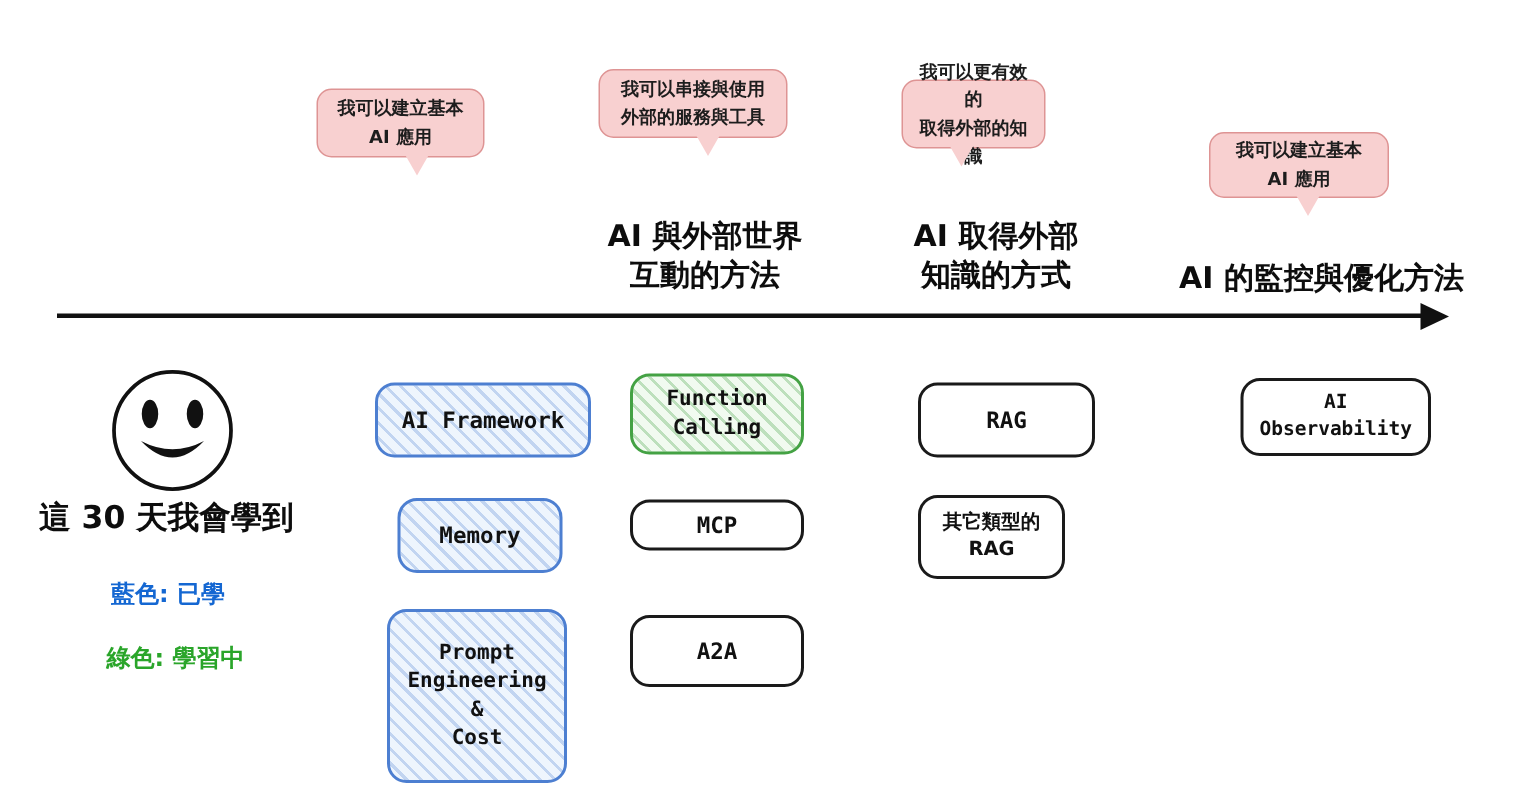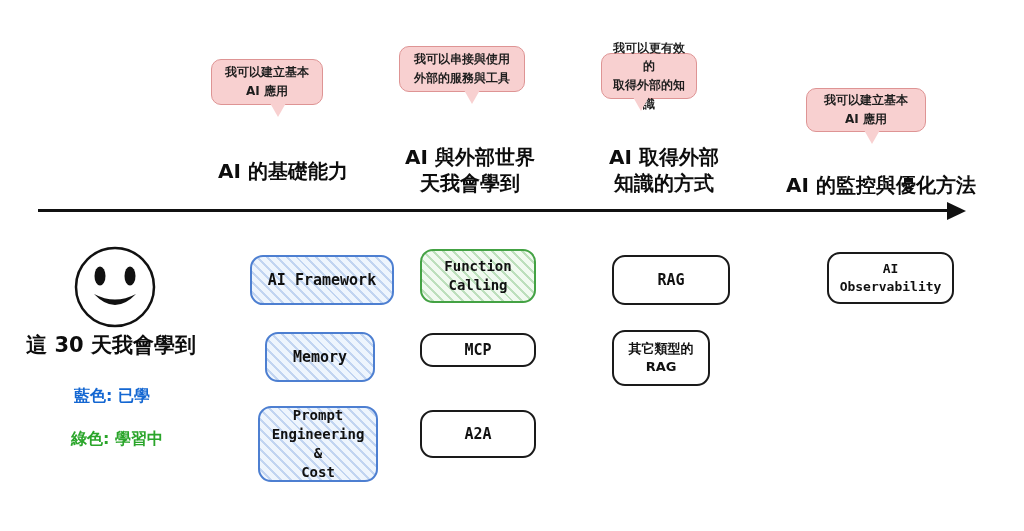--- a/index.html
+++ b/index.html
@@ -89,26 +89,23 @@
     <span>取得外部的知識</span>
     <div class="tail" style="left:42%;"></div>
   </div>
 
   <div class="bubble" style="left:806px; top:88px; width:120px; height:44px;">
     <span>我可以建立基本</span>
     <span>AI 應用</span>
     <div class="tail" style="left:55%;"></div>
   </div>
 
-  <div class="col-header" style="left:283px; top:158px;">
-    <span>AI 的基礎能力</span>
-  </div>
   <div class="col-header" style="left:470px; top:144px;">
     <span>AI 與外部世界</span>
-    <span>天我會學到</span>
+    <span>互動的方法</span>
   </div>
   <div class="col-header" style="left:664px; top:144px;">
     <span>AI 取得外部</span>
     <span>知識的方式</span>
   </div>
   <div class="col-header" style="left:881px; top:172px;">
     <span>AI 的監控與優化方法</span>
   </div>
 
   <div class="tl-line"></div>
@@ -125,21 +122,21 @@
   <div class="intro-title">這 30 天我會學到</div>
   <div class="legend-item legend-blue">藍色: 已學</div>
   <div class="legend-item legend-green">綠色: 學習中</div>
 
   <div class="tbox blue" style="left:223px; top:255px; width:144px; height:50px; font-size:15px;">
     <span>AI Framework</span>
   </div>
   <div class="tbox blue" style="left:238px; top:332px; width:110px; height:50px; font-size:15px;">
     <span>Memory</span>
   </div>
-  <div class="tbox blue" style="left:231px; top:406px; width:120px; height:76px; font-size:14px;">
+  <div class="tbox blue" style="left:231px; top:406px; width:120px; height:116px; font-size:14px;">
     <span>Prompt</span>
     <span>Engineering</span>
     <span>&amp;</span>
     <span>Cost</span>
   </div>
 
   <div class="tbox green" style="left:420px; top:249px; width:116px; height:54px; font-size:14px;">
     <span>Function</span>
     <span>Calling</span>
   </div>

